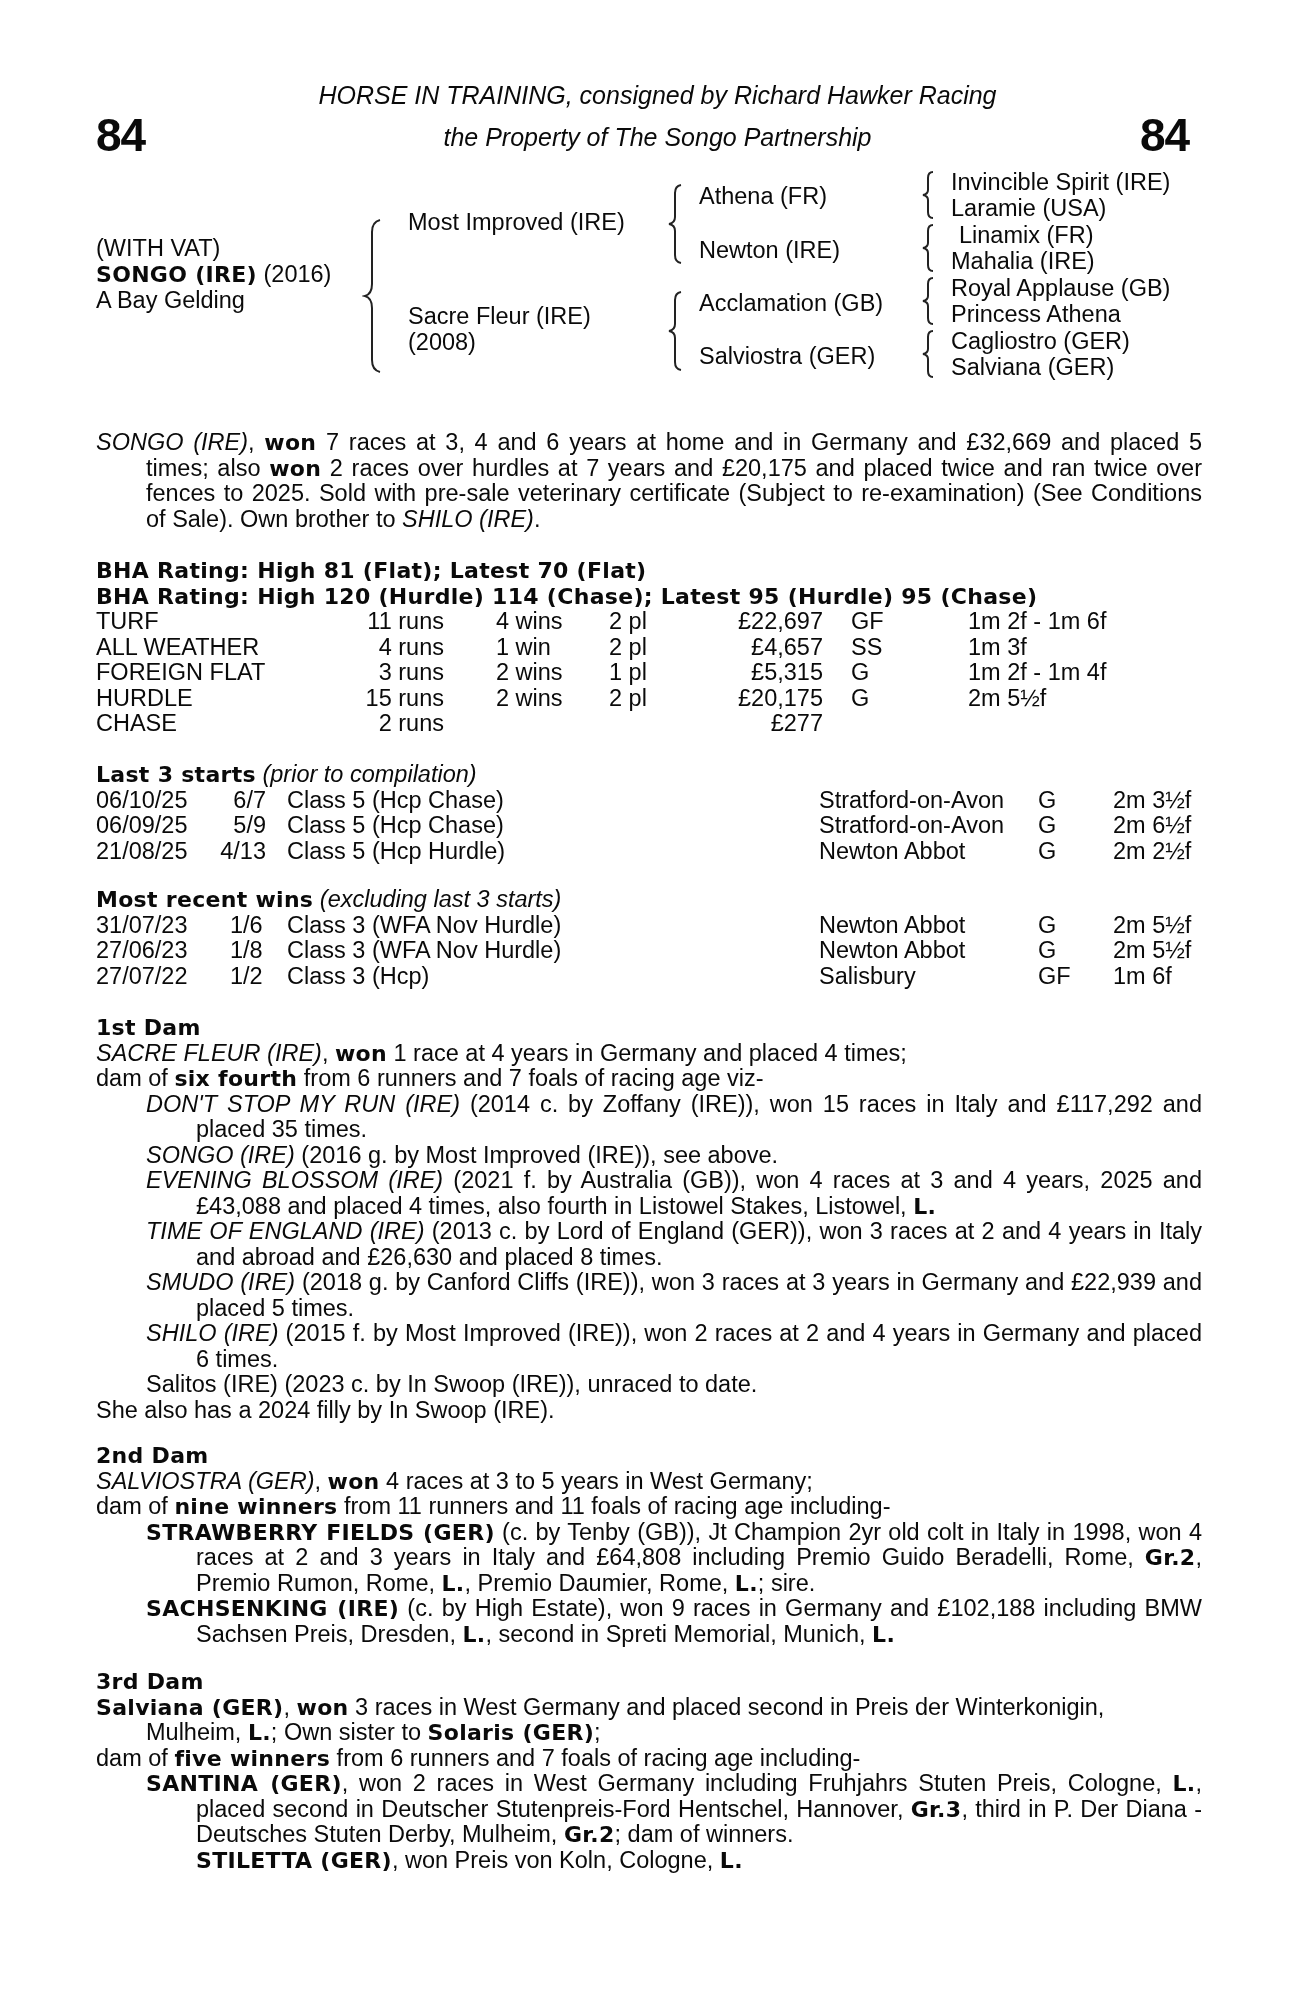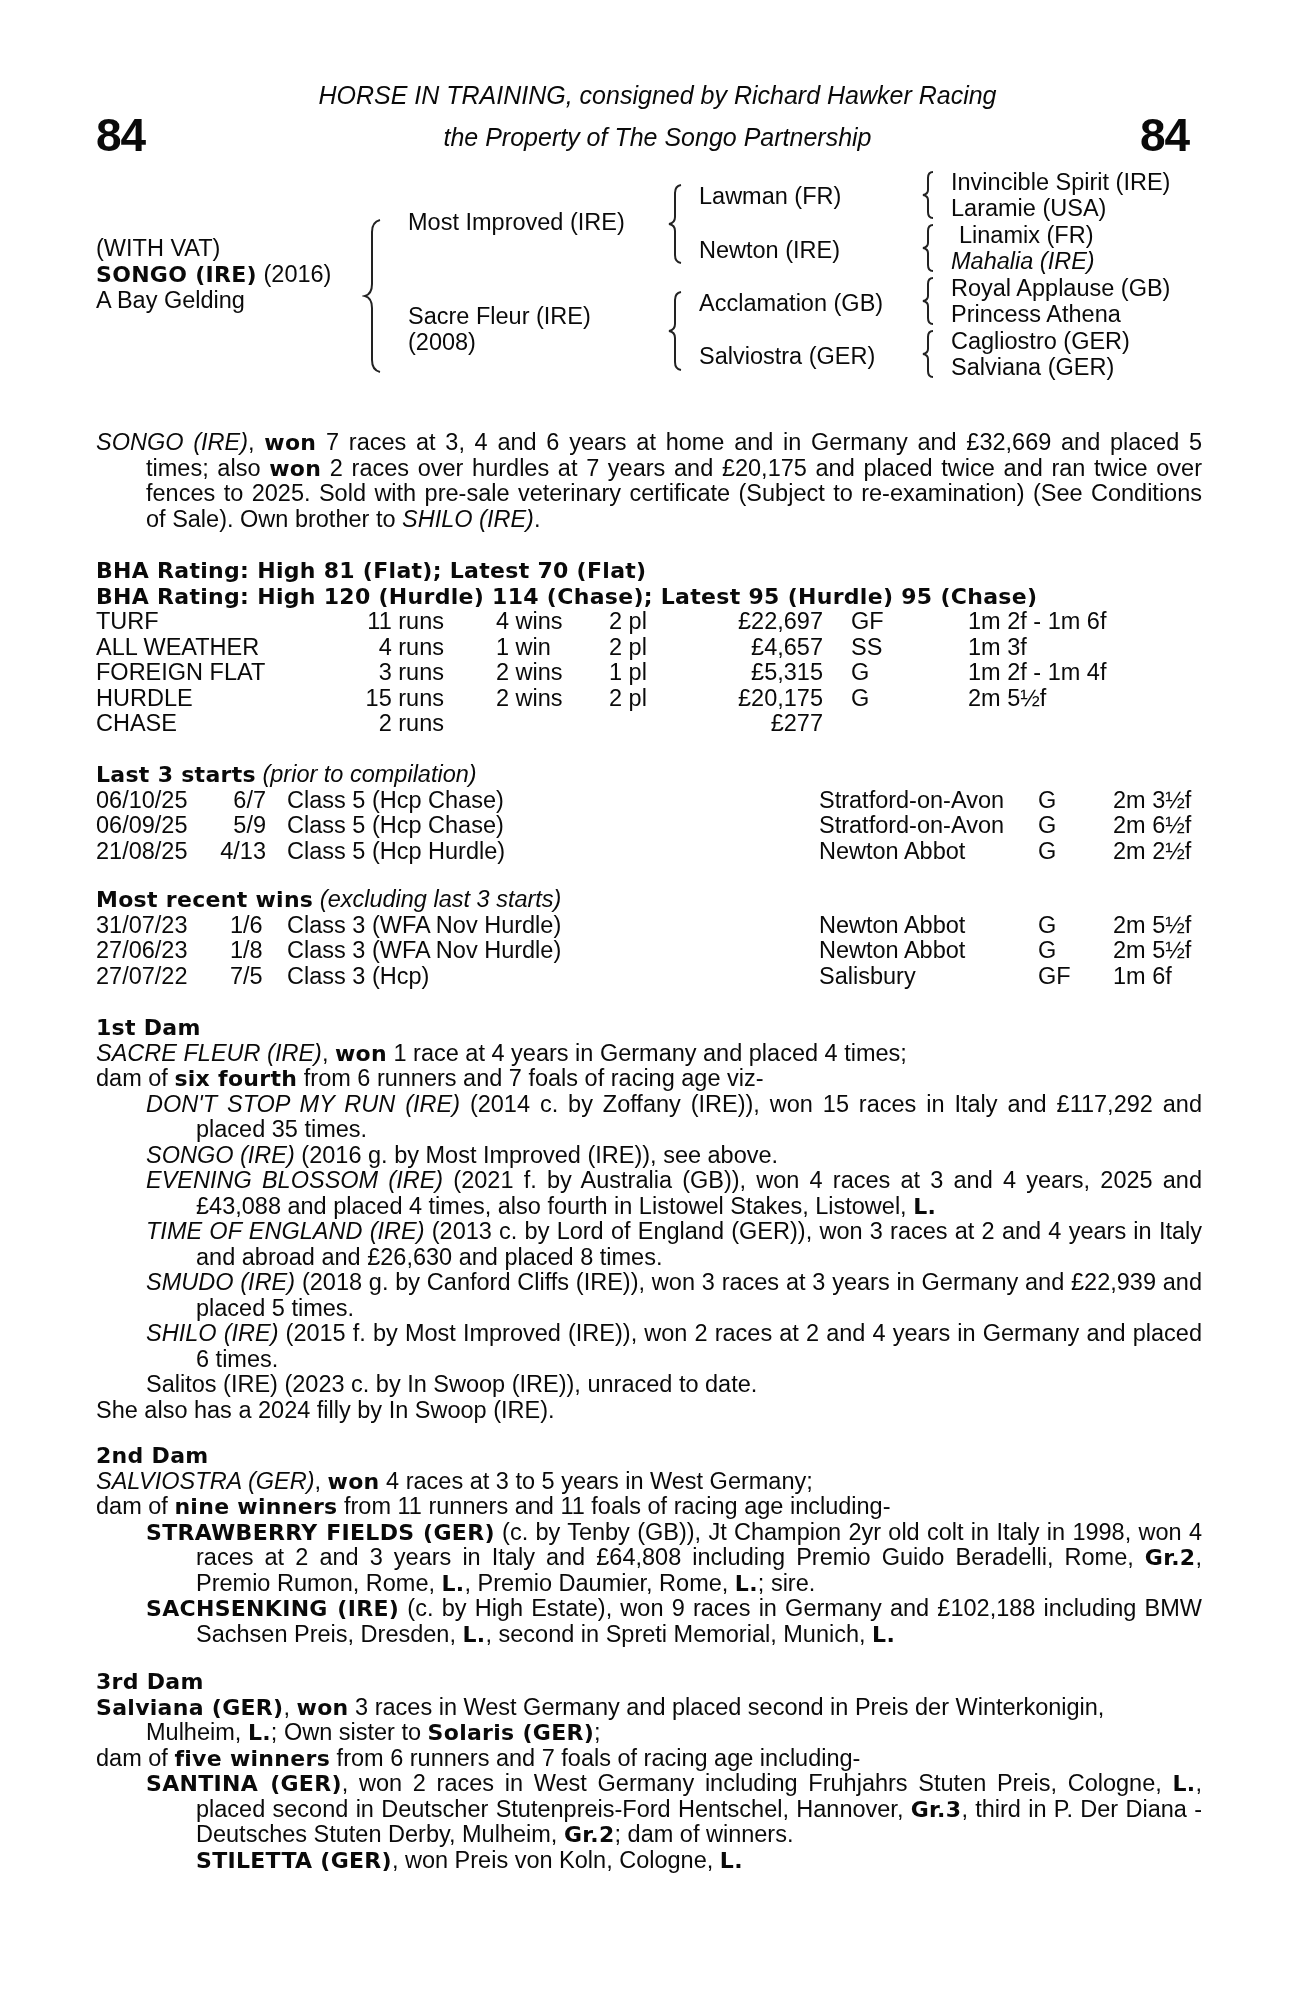--- a/index.html
+++ b/index.html
@@ -41,42 +41,42 @@
   <div class="row" style="left:408px; top:210px;">Most Improved (IRE)</div>
   <div class="row" style="left:408px; top:304px;">Sacre Fleur (IRE)</div>
   <div class="row" style="left:408px; top:330px;">(2008)</div>
 
   <svg class="abs" style="left:666px; top:183px;" width="18" height="82">
     <path d="M15 2 Q9 3 9 10 L9 34 Q9 40 3 41 Q9 42 9 48 L9 72 Q9 79 15 80" fill="none" stroke="#222" stroke-width="2"></path>
   </svg>
   <svg class="abs" style="left:666px; top:290px;" width="18" height="82">
     <path d="M15 2 Q9 3 9 10 L9 34 Q9 40 3 41 Q9 42 9 48 L9 72 Q9 79 15 80" fill="none" stroke="#222" stroke-width="2"></path>
   </svg>
-  <div class="row" style="left:699px; top:184px;">Lawman (FR)</div>
+  <div class="row" style="left:699px; top:184px;">Athena (FR)</div>
   <div class="row" style="left:699px; top:238px;">Newton (IRE)</div>
   <div class="row" style="left:699px; top:291px;">Acclamation (GB)</div>
   <div class="row" style="left:699px; top:344px;">Salviostra (GER)</div>
 
   <svg class="abs" style="left:920px; top:170px;" width="16" height="50">
       <path d="M13 2 Q8 2 8 8 L8 20 Q8 24 3 25 Q8 26 8 30 L8 42 Q8 48 13 48" fill="none" stroke="#222" stroke-width="2"></path>
     </svg>
   <svg class="abs" style="left:920px; top:223px;" width="16" height="50">
       <path d="M13 2 Q8 2 8 8 L8 20 Q8 24 3 25 Q8 26 8 30 L8 42 Q8 48 13 48" fill="none" stroke="#222" stroke-width="2"></path>
     </svg>
   <svg class="abs" style="left:920px; top:276px;" width="16" height="50">
       <path d="M13 2 Q8 2 8 8 L8 20 Q8 24 3 25 Q8 26 8 30 L8 42 Q8 48 13 48" fill="none" stroke="#222" stroke-width="2"></path>
     </svg>
   <svg class="abs" style="left:920px; top:329px;" width="16" height="50">
       <path d="M13 2 Q8 2 8 8 L8 20 Q8 24 3 25 Q8 26 8 30 L8 42 Q8 48 13 48" fill="none" stroke="#222" stroke-width="2"></path>
     </svg>
 
   <div class="row" style="left:951px; top:170px;">Invincible Spirit (IRE)</div>
   <div class="row" style="left:951px; top:196px;">Laramie (USA)</div>
   <div class="row" style="left:951px; top:223px;margin-left:8px;">Linamix (FR)</div>
-  <div class="row" style="left:951px; top:249px;font-style:italic;">Mahalia (IRE)</div>
+  <div class="row" style="left:951px; top:249px;">Mahalia (IRE)</div>
   <div class="row" style="left:951px; top:276px;">Royal Applause (GB)</div>
   <div class="row" style="left:951px; top:302px;">Princess Athena</div>
   <div class="row" style="left:951px; top:329px;">Cagliostro (GER)</div>
   <div class="row" style="left:951px; top:355px;">Salviana (GER)</div>
 </div>
 
 <div class="section para hang" style="top:430px; width:1106px;">
   <span class="i">SONGO (IRE)</span>, <span class="bb">won</span><span> 7 races at 3, 4 and 6 years at home and in Germany and £32,669 and placed 5 times; also </span><span class="bb">won</span><span> 2 races over hurdles at 7 years and £20,175 and placed twice and ran twice over fences to 2025. Sold with pre-sale veterinary certificate (Subject to re-examination) (See Conditions of Sale). Own brother to </span><span class="i">SHILO (IRE)</span><span>.</span>
 </div>
 
@@ -172,21 +172,21 @@
   <div class="line">
     <span class="cell" style="left:0">27/06/23</span>
     <span class="cell" style="left:134px">1/8</span>
     <span class="cell" style="left:191px">Class 3 (WFA Nov Hurdle)</span>
     <span class="cell" style="left:723px">Newton Abbot</span>
     <span class="cell" style="left:942px">G</span>
     <span class="cell" style="left:1017px">2m 5½f</span>
   </div>
   <div class="line">
     <span class="cell" style="left:0">27/07/22</span>
-    <span class="cell" style="left:134px">7/5</span>
+    <span class="cell" style="left:134px">1/2</span>
     <span class="cell" style="left:191px">Class 3 (Hcp)</span>
     <span class="cell" style="left:723px">Salisbury</span>
     <span class="cell" style="left:942px">GF</span>
     <span class="cell" style="left:1017px">1m 6f</span>
   </div>
 </div>
 
 <div class="section" style="top:1015px; width:1106px;">
   <div class="bb">1st Dam</div>
   <div><span class="i">SACRE FLEUR (IRE)</span>, <span class="bb">won</span><span> 1 race at 4 years in Germany and placed 4 times;</span></div>

